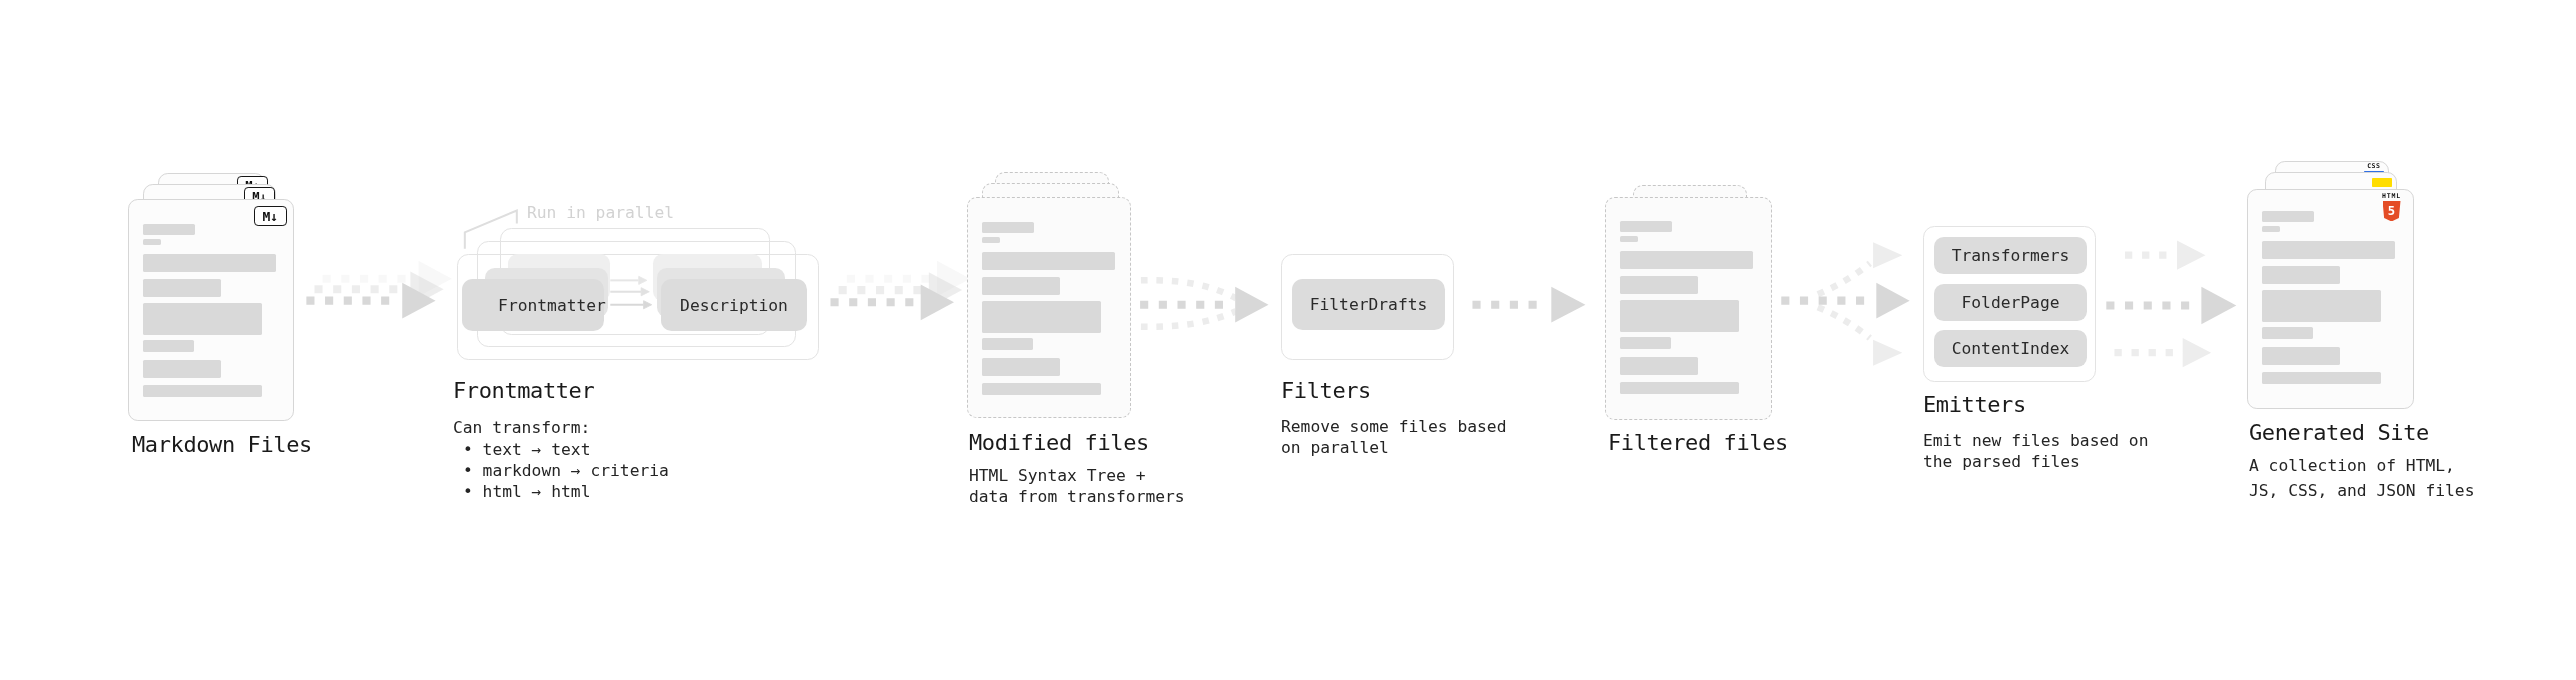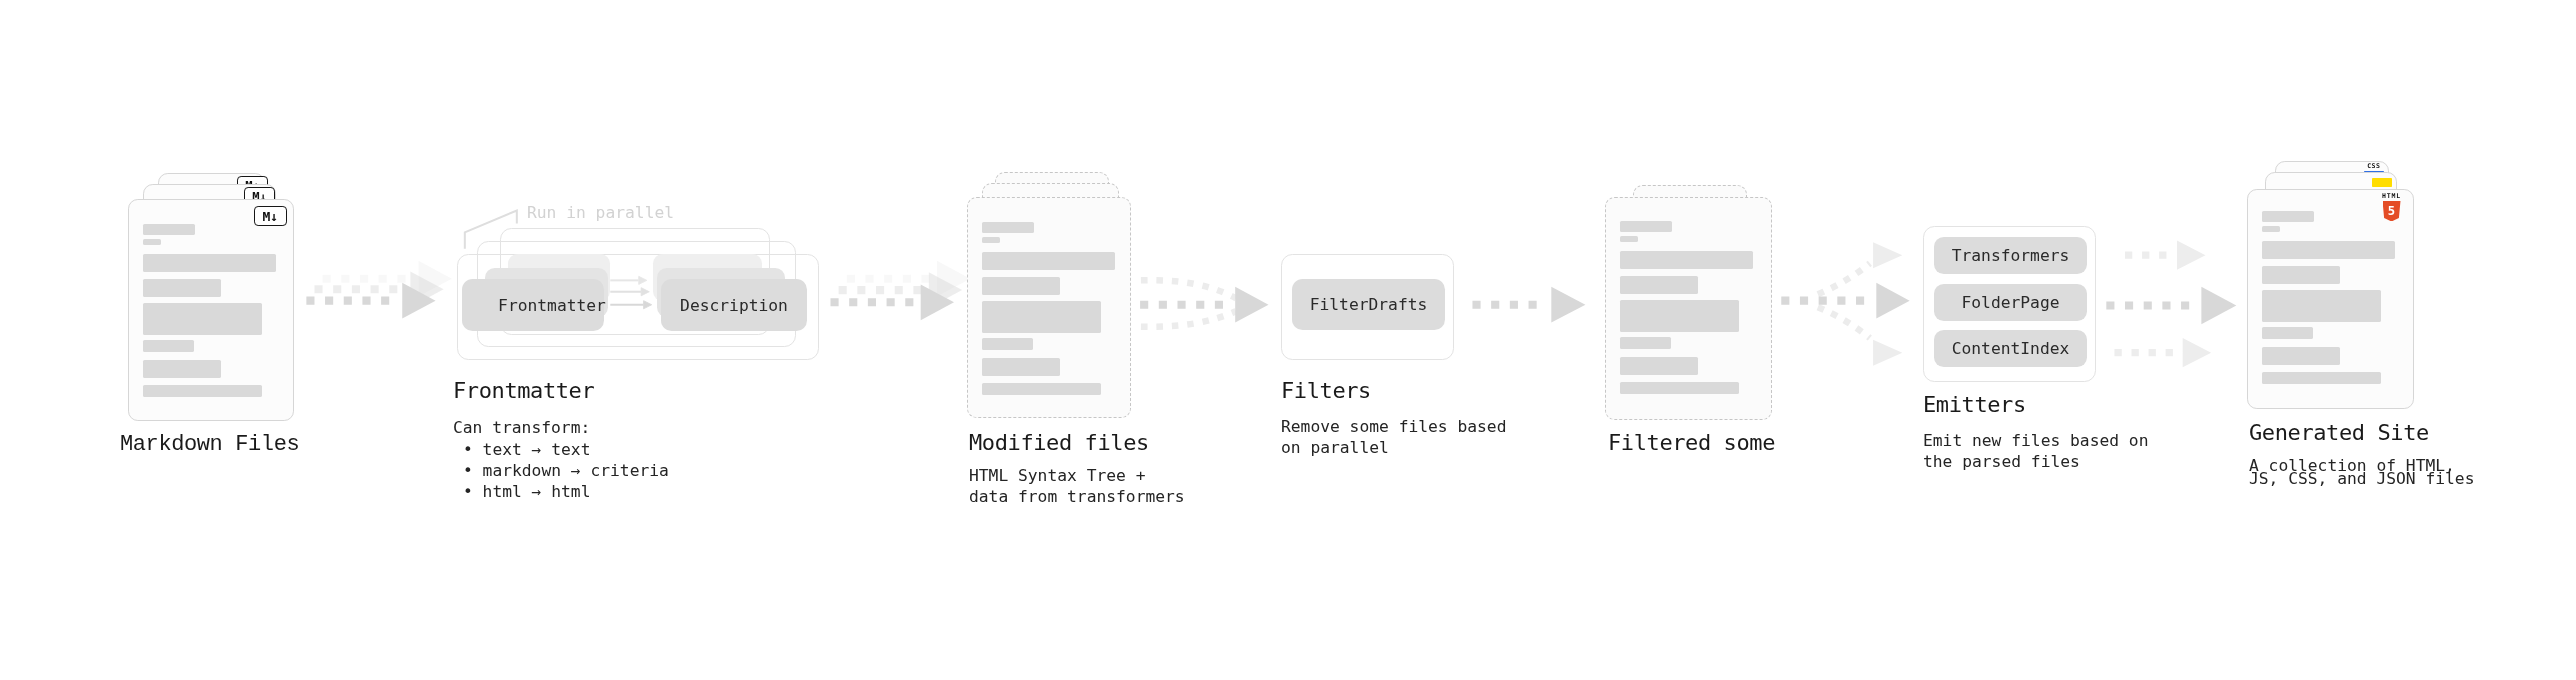--- a/index.html
+++ b/index.html
@@ -132,21 +132,21 @@
     <div class="bars" style="left:143px;top:224px;">
         <div class="bar" style="width: 52px; height: 10.6px; margin-bottom: 4.9px;"></div>
         <div class="bar" style="width: 18px; height: 5.7px; margin-bottom: 9px;"></div>
         <div class="bar" style="width: 133px; height: 18px; margin-bottom: 6.5px;"></div>
         <div class="bar" style="width: 78px; height: 18px; margin-bottom: 6.5px;"></div>
         <div class="bar" style="width: 119px; height: 32px; margin-bottom: 4.9px;"></div>
         <div class="bar" style="width: 51px; height: 12.2px; margin-bottom: 8.1px;"></div>
         <div class="bar" style="width: 78px; height: 18px; margin-bottom: 6.5px;"></div>
         <div class="bar" style="width: 119px; height: 12.2px; margin-bottom: 0px;"></div>
       </div>
-    <div class="stage-label" style="left:120px;top:432px;font-family:Liberation Mono, monospace;">Markdown Files</div>
+    <div class="stage-label" style="left:132px;top:432px;">Markdown Files</div>
   </div>
 
   <div>
     <div class="annotation" style="left:527px;top:203px;">Run in parallel</div>
     <div class="container-box" style="left:500px;top:228px;width:270px;height:107px;"></div>
     <div class="container-box" style="left:477px;top:241px;width:319px;height:106px;"></div>
     <div class="container-box" style="left:457px;top:254px;width:362px;height:106px;"></div>
     <div class="ghost g2" style="left:508px;top:254px;width:102px;height:47px;"></div>
     <div class="ghost g1" style="left:485px;top:268px;width:123px;height:49px;"></div>
     <div class="ghost g2" style="left:653px;top:254px;width:109px;height:47px;"></div>
@@ -193,21 +193,21 @@
     <div class="bars" style="left:1620px;top:221px;">
         <div class="bar" style="width: 52px; height: 10.6px; margin-bottom: 4.9px;"></div>
         <div class="bar" style="width: 18px; height: 5.7px; margin-bottom: 9px;"></div>
         <div class="bar" style="width: 133px; height: 18px; margin-bottom: 6.5px;"></div>
         <div class="bar" style="width: 78px; height: 18px; margin-bottom: 6.5px;"></div>
         <div class="bar" style="width: 119px; height: 32px; margin-bottom: 4.9px;"></div>
         <div class="bar" style="width: 51px; height: 12.2px; margin-bottom: 8.1px;"></div>
         <div class="bar" style="width: 78px; height: 18px; margin-bottom: 6.5px;"></div>
         <div class="bar" style="width: 119px; height: 12.2px; margin-bottom: 0px;"></div>
       </div>
-    <div class="stage-label" style="left:1608px;top:430px;">Filtered some</div>
+    <div class="stage-label" style="left:1608px;top:430px;">Filtered files</div>
   </div>
 
   <div>
     <div class="container-box" style="left:1923px;top:226px;width:173px;height:156px;background:#fff;"></div>
     <div class="node" style="left:1934px;top:237px;width:153px;height:37px;border-radius:9.8px;">Transformers</div>
     <div class="node" style="left:1934px;top:284px;width:153px;height:37px;border-radius:9.8px;">FolderPage</div>
     <div class="node" style="left:1934px;top:330px;width:153px;height:37px;border-radius:9.8px;">ContentIndex</div>
     <div class="stage-label" style="left:1923px;top:392px;text-align:center;">Emitters</div>
     <div class="note" style="left:1923px;top:430px;">Emit new files based on</div>
     <div class="note" style="left:1923px;top:451px;">the parsed files</div>
@@ -233,17 +233,17 @@
         <div class="bar" style="width: 18px; height: 5.7px; margin-bottom: 9px;"></div>
         <div class="bar" style="width: 133px; height: 18px; margin-bottom: 6.5px;"></div>
         <div class="bar" style="width: 78px; height: 18px; margin-bottom: 6.5px;"></div>
         <div class="bar" style="width: 119px; height: 32px; margin-bottom: 4.9px;"></div>
         <div class="bar" style="width: 51px; height: 12.2px; margin-bottom: 8.1px;"></div>
         <div class="bar" style="width: 78px; height: 18px; margin-bottom: 6.5px;"></div>
         <div class="bar" style="width: 119px; height: 12.2px; margin-bottom: 0px;"></div>
       </div>
     <div class="stage-label" style="left:2249px;top:420px;">Generated Site</div>
     <div class="note" style="left:2249px;top:455px;">A collection of HTML,</div>
-    <div class="note" style="left:2249px;top:468px;text-align:right;">JS, CSS, and JSON files</div>
+    <div class="note" style="left:2249px;top:480px;text-align:right;">JS, CSS, and JSON files</div>
   </div>
 
 </div>
 
 
 </body></html>

